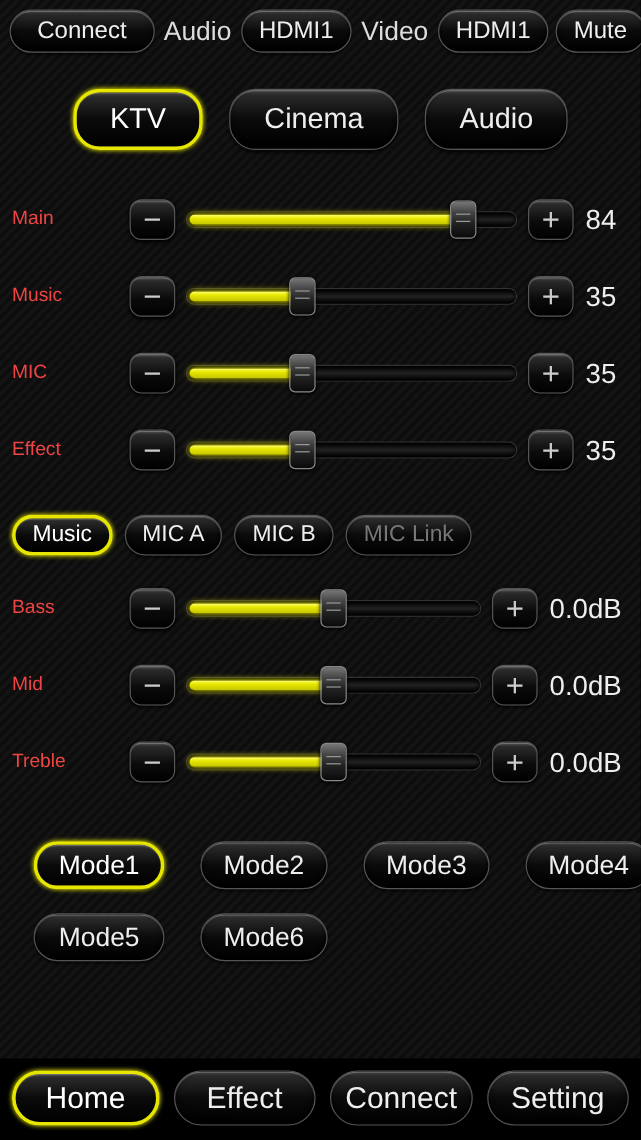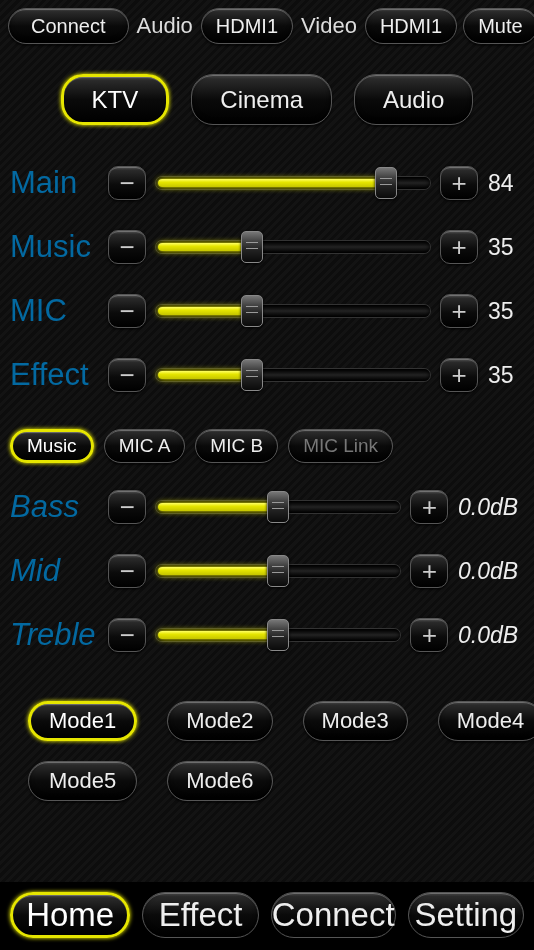--- a/index.html
+++ b/index.html
@@ -64,22 +64,22 @@
     padding: 8px 10px 14px 10px;
   }
   .slider-row {
     display:flex;
     align-items:center;
     height:64px;
     gap:6px;
   }
   .slider-label {
     width:92px;
-    font-size:31px;
-    color:#0369a1;
+    font-size:16px;
+    color:#ef4444;
   }
   .pm-btn {
     width:38px; height:34px;
     border-radius:10px;
     background: linear-gradient(to bottom,#555 0%, #2a2a2a 10%, #0b0b0b 55%, #000 100%);
     border:1px solid #555;
     color:#ccc;
     font-size:26px;
     line-height:28px;
     display:flex; align-items:center; justify-content:center;
@@ -126,21 +126,21 @@
   .slider-value.narrow { width:40px; }
 
   .tabs-row {
     display:flex;
     gap:10px;
     padding: 8px 10px 6px 10px;
     justify-content:flex-start;
   }
   .tabs-row .pill-btn { height:34px; font-size:19px; padding:0 14px; border-radius:17px;}
 
-  .eq-section { padding: 6px 10px 6px 10px; font-style: italic; }
+  .eq-section { padding: 6px 10px 6px 10px; }
 
   .presets {
     padding: 28px 10px 20px 10px;
   }
   .preset-grid {
     display:grid;
     grid-template-columns: repeat(4, 1fr);
     gap: 20px 30px;
     padding: 0 18px;
   }
@@ -151,21 +151,21 @@
     left:0; right:0; bottom:0;
     display:flex;
     gap:12px;
     padding:10px 10px 12px 10px;
     background:#000;
     justify-content:space-between;
   }
   .bottom-nav .pill-btn {
     flex:1;
     height:46px;
-    font-size:33px;
+    font-size:25px;
     border-radius:23px;
     padding:0;
   }
 </style>
 </head>
 <body>
 
 <div class="top-bar">
   <div class="pill-btn wide">Connect</div>
   <span class="lbl">Audio</span>

